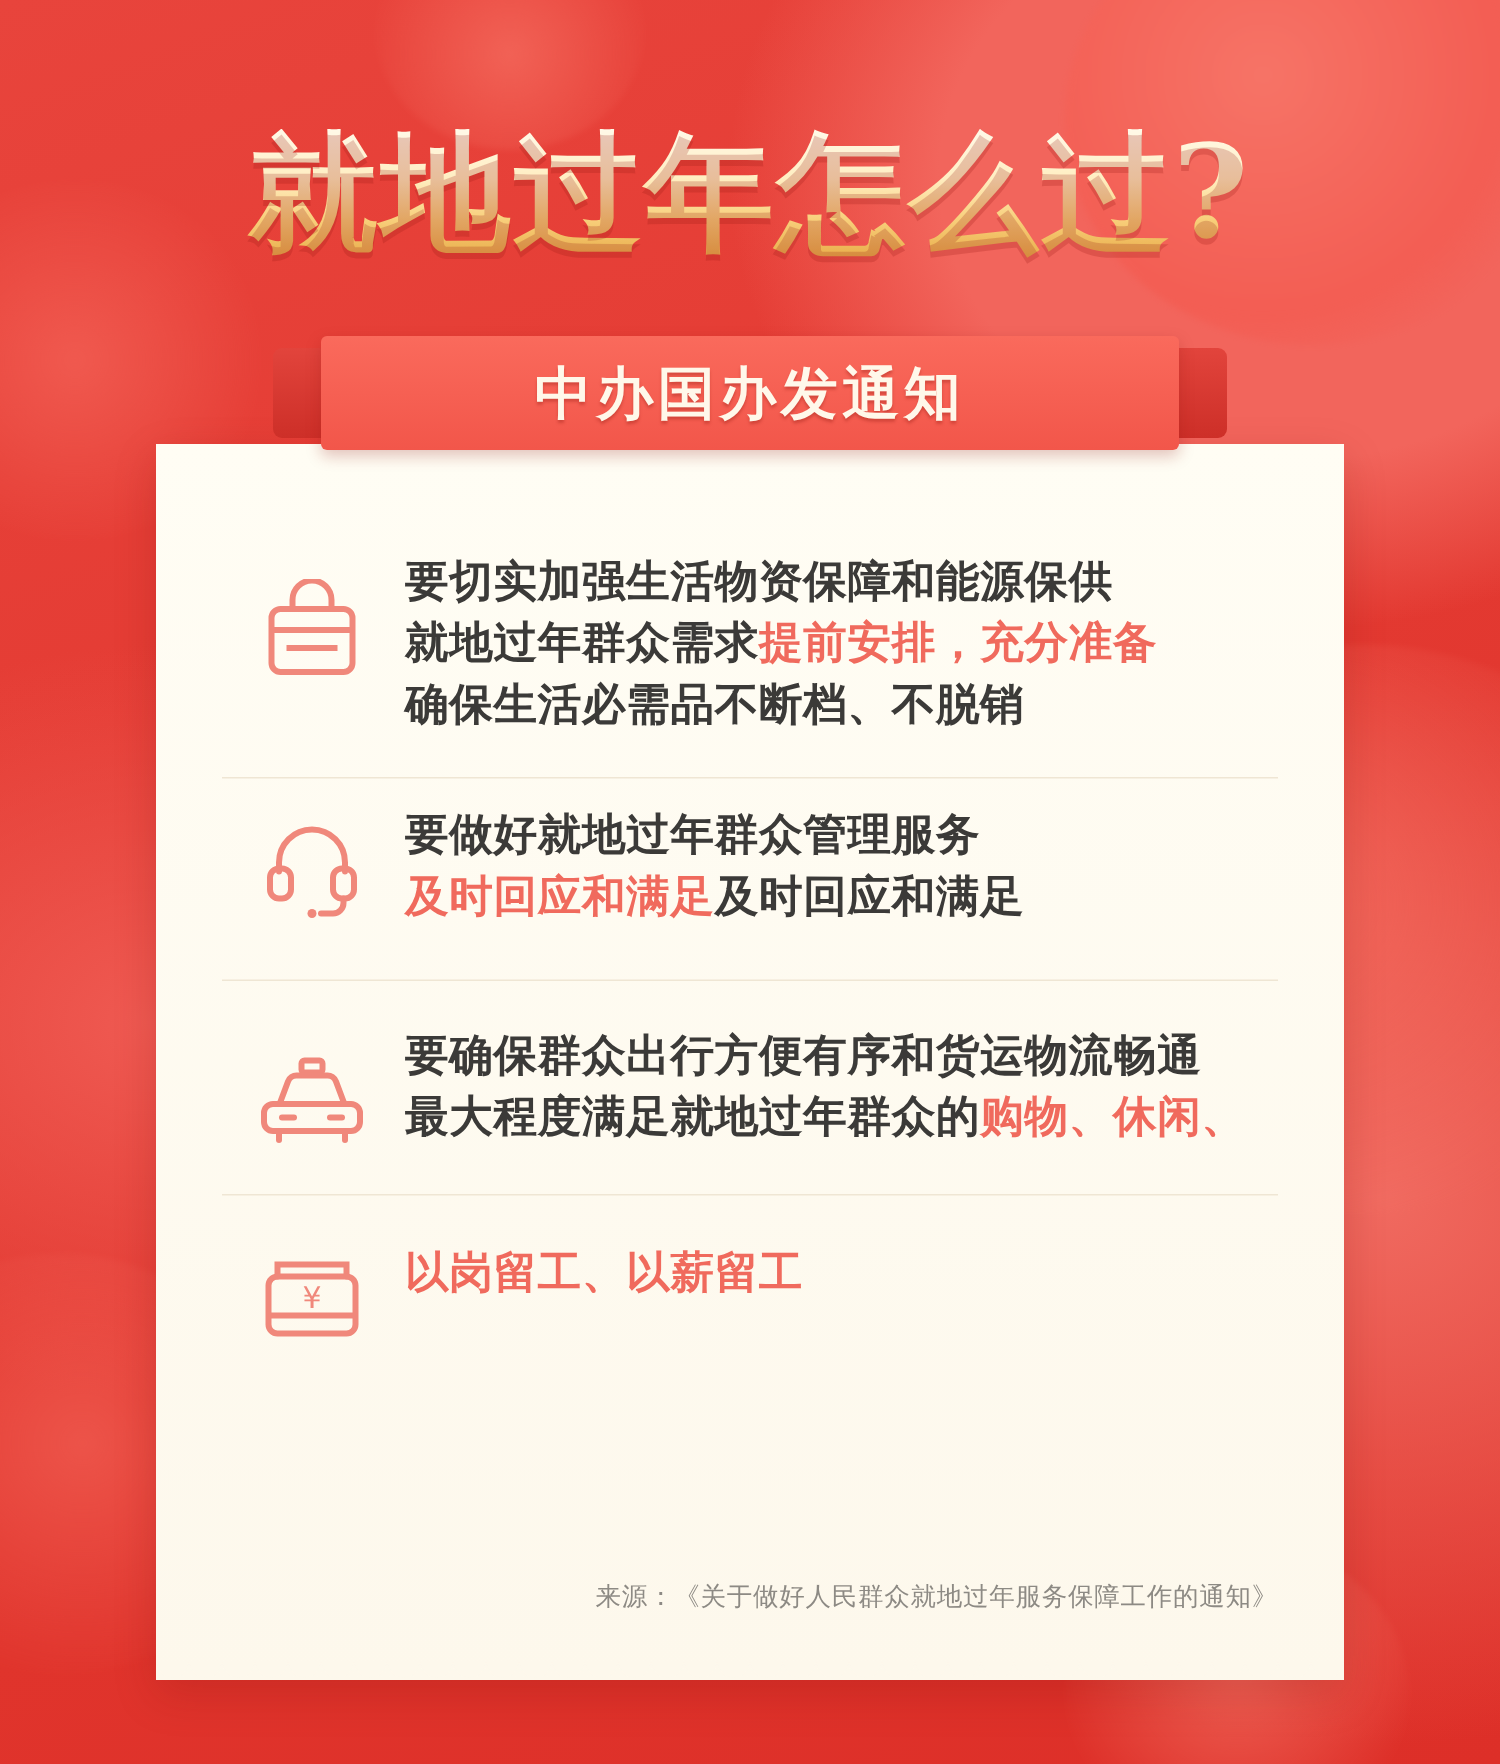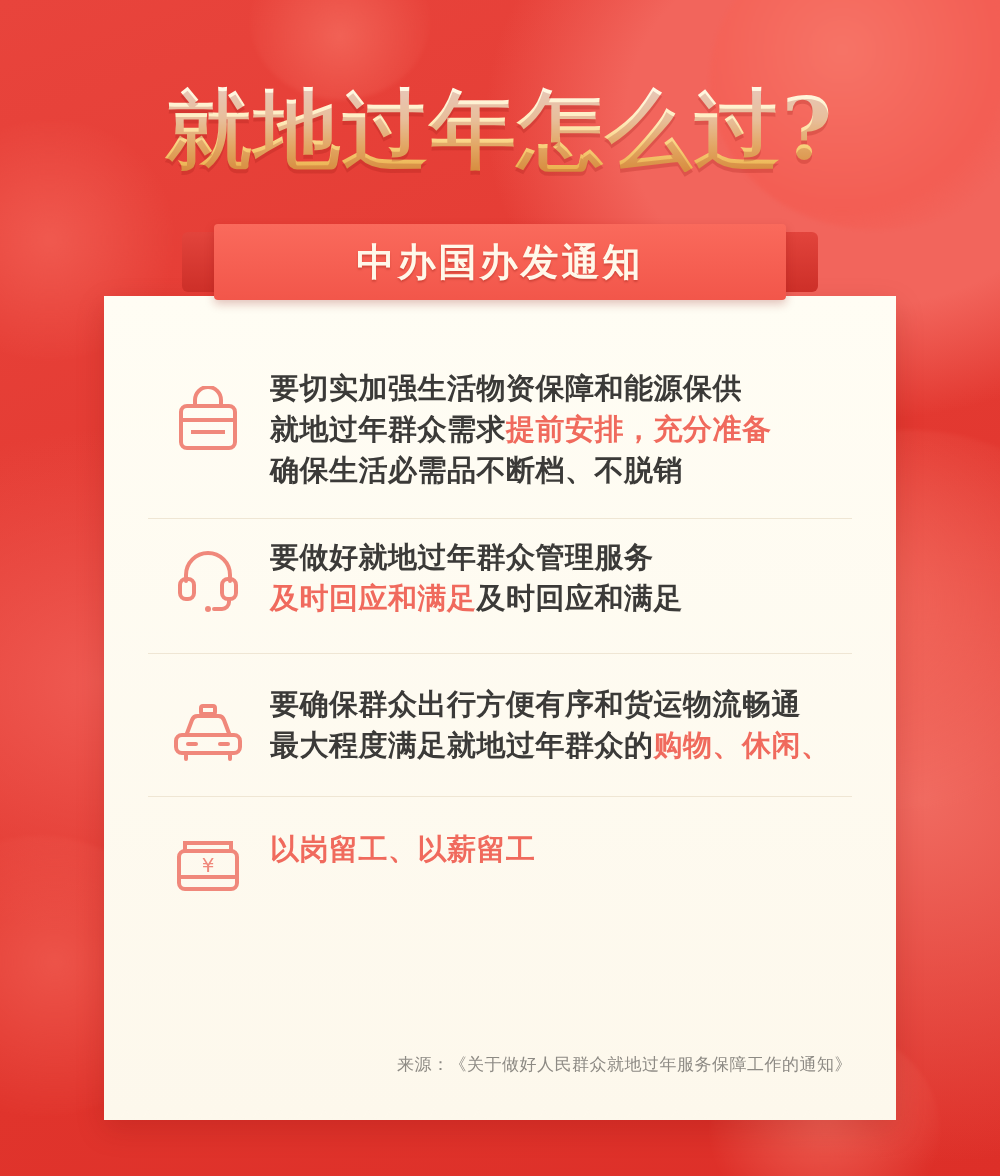--- a/index.html
+++ b/index.html
@@ -132,21 +132,21 @@
 
   .row {
     display: flex;
     align-items: flex-start;
     padding: 0 0 0 4px;
     min-height: 120px;
   }
   .row + .row { border-top: 1px solid #efe6d4; }
   .row.r1 { padding-top: 18px; padding-bottom: 26px; }
   .row.r2 { padding-top: 18px; padding-bottom: 34px; }
-  .row.r3 { padding-top: 30px; padding-bottom: 30px; }
+  .row.r3 { padding-top: 30px; padding-bottom: 30px; align-items: center; }
   .row.r4 { padding-top: 32px; padding-bottom: 26px; }
 
   .icon-cell {
     width: 112px;
     flex: 0 0 112px;
     display: flex;
     align-items: center;
     justify-content: center;
     padding-top: 6px;
   }

